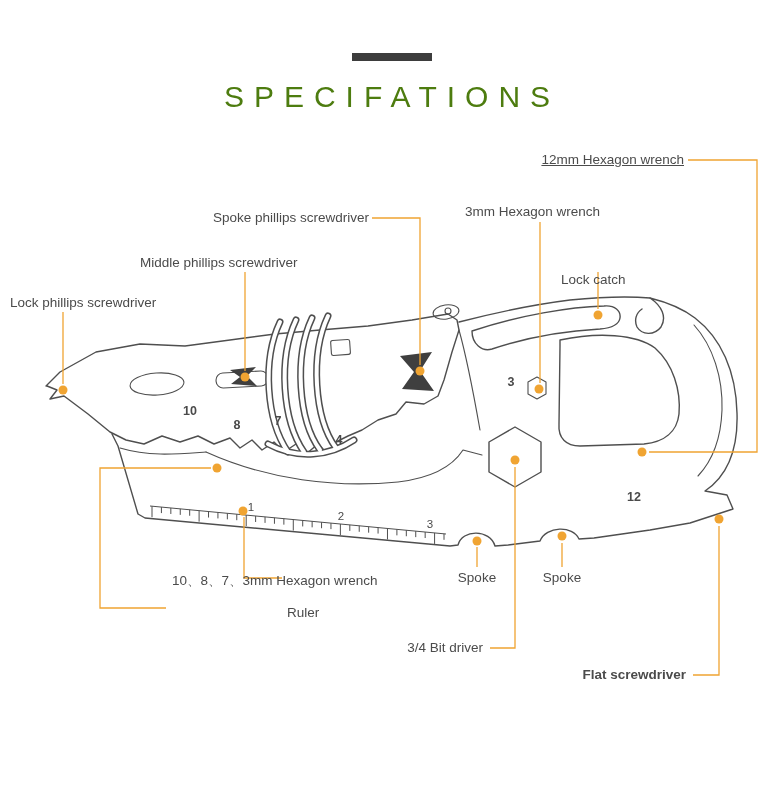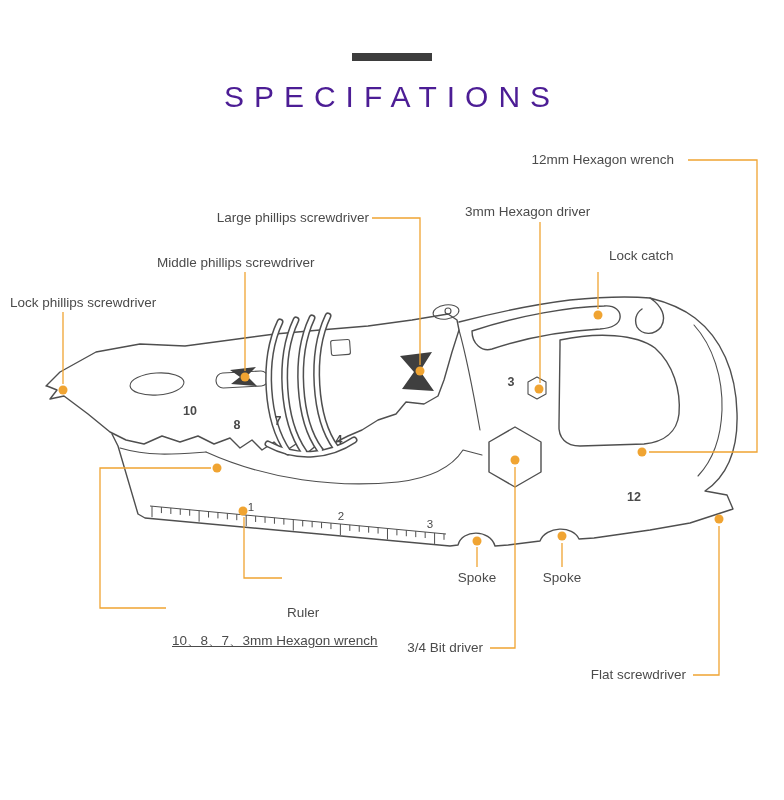--- a/index.html
+++ b/index.html
@@ -3,21 +3,21 @@
 <meta charset="utf-8">
 <style>
   :root { --accent:#F0A432; --line:#4f4f4f; --text:#4b4b4b; }
   * { margin:0; padding:0; box-sizing:border-box; }
   html,body { width:784px; height:800px; background:#ffffff; overflow:hidden;
               font-family:"Liberation Sans", sans-serif; }
   .stage { position:absolute; inset:0; width:784px; height:800px; }
   .title-bar { position:absolute; top:53px; left:50%; transform:translateX(-50%);
                width:80px; height:8px; background:#3d3d3d; }
   .title { position:absolute; top:80px; left:0; right:0; text-align:center;
-           font-size:30px; letter-spacing:10px; color:#4c1d95; font-weight:400; }
+           font-size:30px; letter-spacing:10px; color:#4d7c0f; font-weight:400; }
   svg.diagram { position:absolute; inset:0; }
   .outline { fill:none; stroke:var(--line); stroke-width:1.4;
              stroke-linejoin:round; stroke-linecap:round; }
   .thin    { stroke-width:1.1; }
   .fillpart { fill:#3f3f3f; stroke:none; }
   .gate { fill:#ffffff; stroke:var(--line); stroke-width:1.4; stroke-linejoin:round; }
   .cord-outer { fill:none; stroke:var(--line); stroke-width:7; stroke-linecap:round; }
   .cord-inner { fill:none; stroke:#ffffff; stroke-width:4; stroke-linecap:round; }
   .leader { fill:none; stroke:var(--accent); stroke-width:1.3; }
   .dot { fill:var(--accent); stroke:none; }
@@ -162,26 +162,26 @@
       <circle class="dot" r="4.5" cx="642" cy="452"></circle>
       <circle class="dot" r="4.5" cx="243" cy="511"></circle>
       <circle class="dot" r="4.5" cx="477" cy="541"></circle>
       <circle class="dot" r="4.5" cx="562" cy="536"></circle>
       <circle class="dot" r="4.5" cx="217" cy="468"></circle>
       <circle class="dot" r="4.5" cx="515" cy="460"></circle>
       <circle class="dot" r="4.5" cx="719" cy="519"></circle>
     </g>
   </svg>
 
-  <div class="lbl" style="right:110px; top:152px;">12mm Hexagon wrench</div>
-  <div class="lbl" style="left:465px;  top:204px;">3mm Hexagon driver</div>
-  <div class="lbl" style="left:561px;  top:248px;margin-left:48px;">Lock catch</div>
-  <div class="lbl" style="right:415px; top:210px;">Large phillips screwdriver</div>
-  <div class="lbl" style="left:157px;  top:255px;">Middle phillips screwdriver</div>
+  <div class="lbl" style="right:100px; top:152px;text-decoration:underline;">12mm Hexagon wrench</div>
+  <div class="lbl" style="left:465px;  top:204px;">3mm Hexagon wrench</div>
+  <div class="lbl" style="left:561px;  top:272px;">Lock catch</div>
+  <div class="lbl" style="right:415px; top:210px;">Spoke phillips screwdriver</div>
+  <div class="lbl" style="left:140px;  top:255px;">Middle phillips screwdriver</div>
   <div class="lbl" style="left:10px;   top:295px;">Lock phillips screwdriver</div>
   <div class="lbl" style="left:287px;  top:570px;margin-top:35px;">Ruler</div>
   <div class="lbl ctr" style="left:477px; top:570px;">Spoke</div>
   <div class="lbl ctr" style="left:562px; top:570px;">Spoke</div>
-  <div class="lbl" style="left:172px;  top:632px;text-decoration:underline;">10、8、7、3mm Hexagon wrench</div>
+  <div class="lbl" style="left:172px;  top:572px;">10、8、7、3mm Hexagon wrench</div>
   <div class="lbl" style="right:301px; top:640px;">3/4 Bit driver</div>
-  <div class="lbl" style="right:98px;  top:667px;">Flat screwdriver</div>
+  <div class="lbl" style="right:98px;  top:667px;font-weight:bold;">Flat screwdriver</div>
 
 </div>
 
 </body></html>

